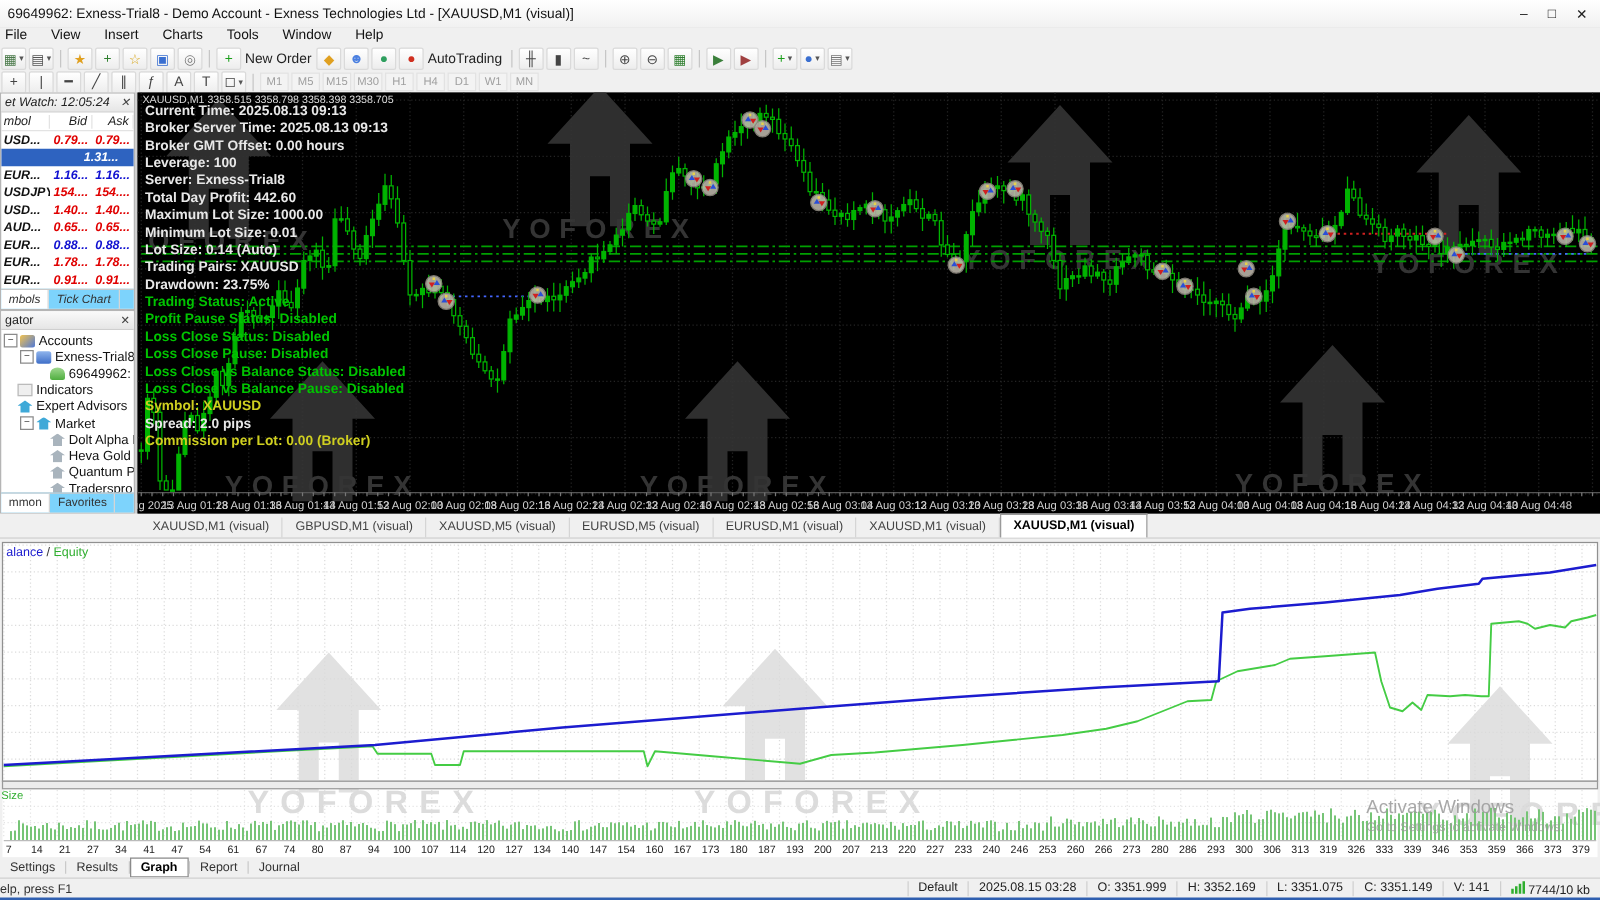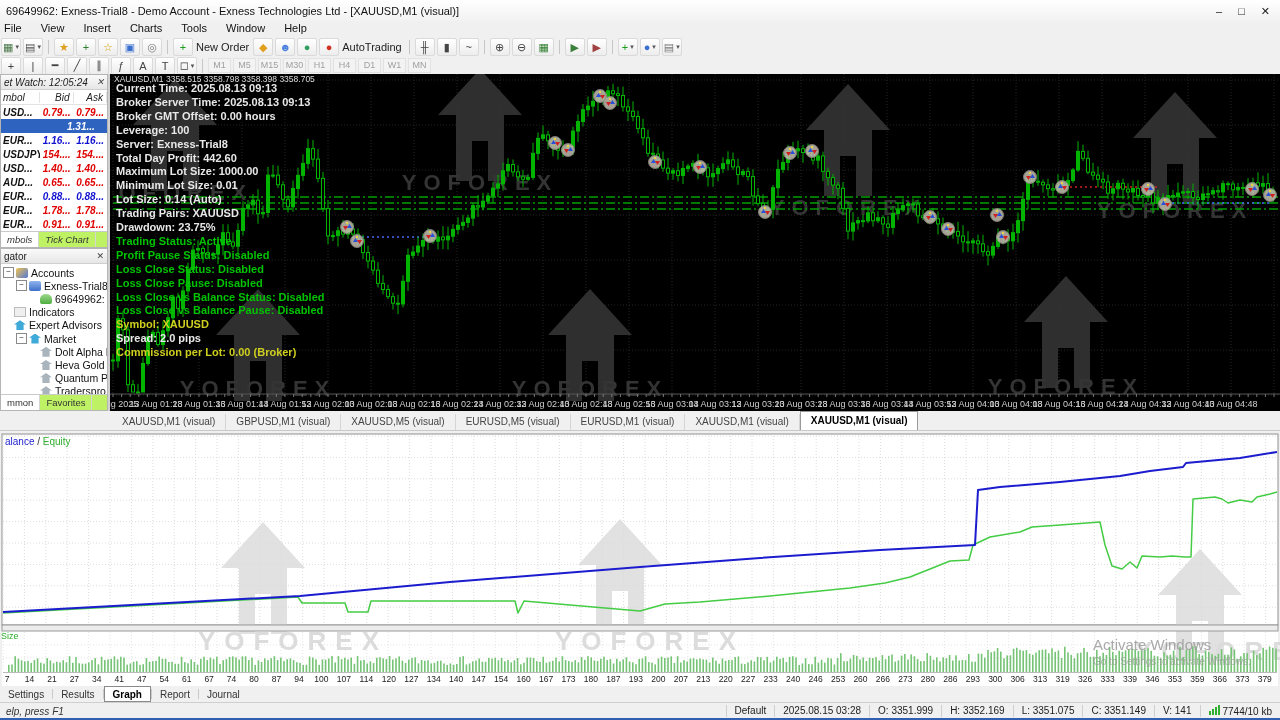--- a/index.html
+++ b/index.html
@@ -33,21 +33,21 @@
   .pclose{margin-left:auto;font-size:9px;color:#444;}
   .mwhead{display:flex;height:14px;font-size:10px;color:#222;border-bottom:1px solid #e3e3e3;align-items:center;}
   .mwhead .s{width:38px;padding-left:2px;border-right:1px solid #e3e3e3;}
   .mwhead .v{width:31px;text-align:right;padding-right:3px;border-right:1px solid #e3e3e3;}
   .mwrows{height:131px;overflow:hidden;}
   .mwrow{display:flex;height:14px;font-size:10px;align-items:center;font-weight:bold;}
   .mwrow .s{width:38px;padding-left:2px;color:#111;overflow:hidden;white-space:nowrap;font-weight:bold;}
   .mwrow .v{width:31px;text-align:right;padding-right:3px;}
   .mwrow.sel{background:#2e63c0;}
   .mwrow.sel .s,.mwrow.sel .v{color:#fff !important;margin-left:32px;}
-  .ptabs{position:absolute;bottom:0;left:0;right:0;height:15px;background:#bef264;border-top:1px solid #c9c9c9;
+  .ptabs{position:absolute;bottom:0;left:0;right:0;height:15px;background:#7dd3fc;border-top:1px solid #c9c9c9;
     display:flex;font-size:9.5px;align-items:stretch;color:#333;}
   .ptab{padding:0 6px;display:flex;align-items:center;border-right:1px solid #d5d5d5;}
   .ptab.active{background:#fff;}
   
   .tree{padding-top:2px;height:129px;overflow:hidden;}
   .trow{display:flex;align-items:center;height:13.2px;font-size:10.5px;color:#111;white-space:nowrap;overflow:hidden;}
   .texp{width:9px;height:9px;border:1px solid #8a8a8a;background:#fff;font-size:8px;line-height:7px;
     text-align:center;margin:0 2px;color:#333;flex:none;}
   .tspacer{width:13px;flex:none;}
   .tico{width:12px;height:10px;margin-right:3px;flex:none;}
@@ -71,21 +71,21 @@
   .tester{position:absolute;top:431px;left:0;height:255px;width:1280px;background:#f0f0f0;}
   .tester svg{position:absolute;inset:0;}
   .testertabs{position:absolute;top:686px;left:0;right:0;height:16px;background:#f0f0f0;display:flex;
     align-items:center;font-size:10px;color:#333;}
   .ttab{padding:0 8px;height:14px;display:flex;align-items:center;}
   .ttab.active{background:#fff;border:1px solid #8a8a8a;font-weight:bold;color:#000;}
   .tdiv{width:1px;height:10px;background:#c9c9c9;}
   
   .statusbar{position:absolute;top:702px;left:0;right:0;height:16px;background:#f0f0f0;border-top:1px solid #cfcfcf;
     display:flex;align-items:center;font-size:10px;color:#222;overflow:hidden;}
-  .sleft{padding-left:6px;margin-right:auto;color:#333;font-style:italic;}
+  .sleft{padding-left:0;margin-right:auto;color:#333;}
   .scell{padding:0 8px;border-left:1px solid #cfcfcf;height:12px;line-height:12px;white-space:nowrap;}
   .bars{display:inline-flex;gap:1px;align-items:flex-end;margin-right:3px;}
   .bars i{width:2px;background:#2fae2f;display:block;}
   .bluestrip{position:absolute;top:718px;left:0;right:0;height:2px;background:#2f5fb0;}
 </style>
 </head>
 <body>
 
 <div id="app">
   <div class="titlebar">

